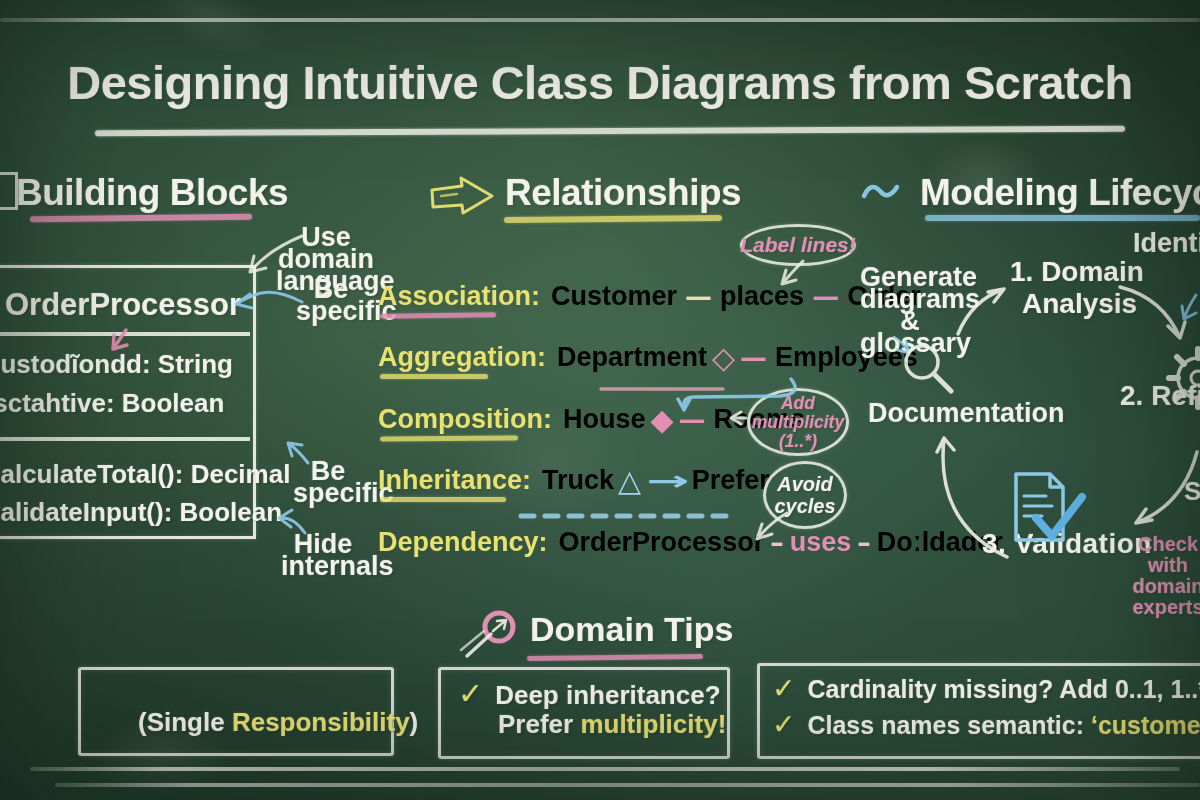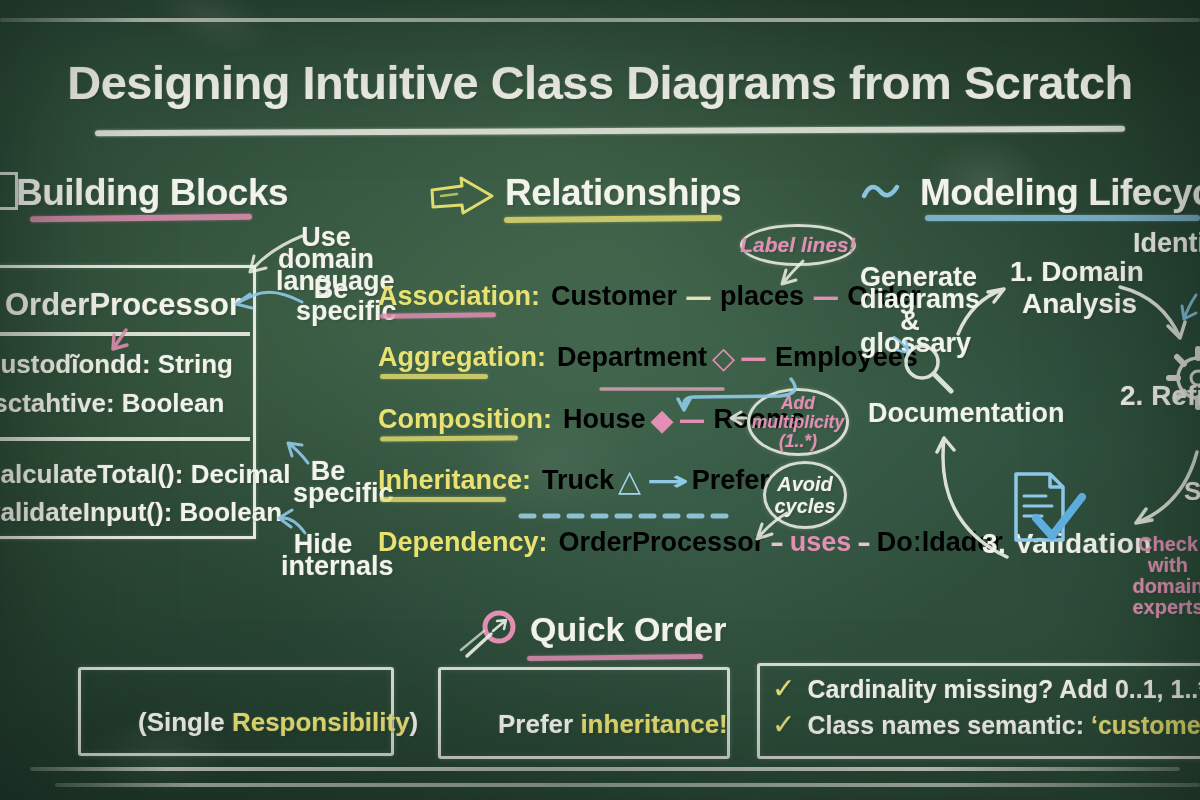--- a/index.html
+++ b/index.html
@@ -163,28 +163,29 @@
   <div class="t nowrap" style="left:1010px;top:256px;font-size:28px;">1. Domain</div>
   <div class="t nowrap" style="left:1022px;top:288px;font-size:28px;">Analysis</div>
   <div class="t nowrap" style="left:868px;top:398px;font-size:27px;">Documentation</div>
   <div class="t nowrap" style="left:1120px;top:380px;font-size:28px;">2. Refine</div>
   <div class="t nowrap" style="left:982px;top:528px;font-size:28px;letter-spacing:.5px;">3. Validation</div>
   <div class="t pink" style="left:1120px;top:534px;font-size:20px;line-height:21px;text-align:center;width:96px;">Check with
 domain
 experts</div>
   <div class="t nowrap" style="left:1184px;top:476px;font-size:26px;">S</div>
 
-  <div class="t h3 nowrap" style="left:530px;top:610px;">Quick Order</div>
+  <div class="t h3 nowrap" style="left:530px;top:610px;">Domain Tips</div>
   <div class="underline u-pink" style="left:527px;top:655px;width:176px;height:5px;transform:rotate(-.7deg);"></div>
 
   <div class="tipbox" style="left:78px;top:667px;width:310px;height:83px;"></div>
   <div class="tip-line" style="left:138px;top:707px;"><span>(Single </span><span class="yellow">Responsibility</span><span>)</span></div>
 
   <div class="tipbox" style="left:438px;top:667px;width:286px;height:86px;"></div>
-  <div class="tip-line" style="left:498px;top:709px;"><span>Prefer </span><span class="yellow">inheritance!</span></div>
+  <div class="tip-line" style="left:458px;top:676px;"><span class="check glyph" style="font-size:30px;">✓</span><span>Deep inheritance?</span></div>
+  <div class="tip-line" style="left:498px;top:709px;"><span>Prefer </span><span class="yellow">multiplicity!</span></div>
 
   <div class="tipbox" style="left:757px;top:663px;width:458px;height:90px;"></div>
   <div class="tip-line" style="left:772px;top:672px;font-size:25px;"><span class="check glyph" style="font-size:28px;">✓</span><span>Cardinality missing? Add 0..1, 1..*</span></div>
   <div class="tip-line" style="left:772px;top:708px;font-size:25px;"><span class="check glyph" style="font-size:28px;">✓</span><span>Class names semantic: </span><span class="yellow">‘customer’</span></div>
 
   <div class="chalkline" style="left:30px;top:767px;width:1150px;height:3.5px;"></div>
   <div class="chalkline" style="left:55px;top:783px;width:1145px;height:4px;opacity:.85;"></div>
 
   <svg class="overlay" width="1200" height="800" viewBox="0 0 1200 800" fill="none" stroke-linecap="round" stroke-linejoin="round">
 

